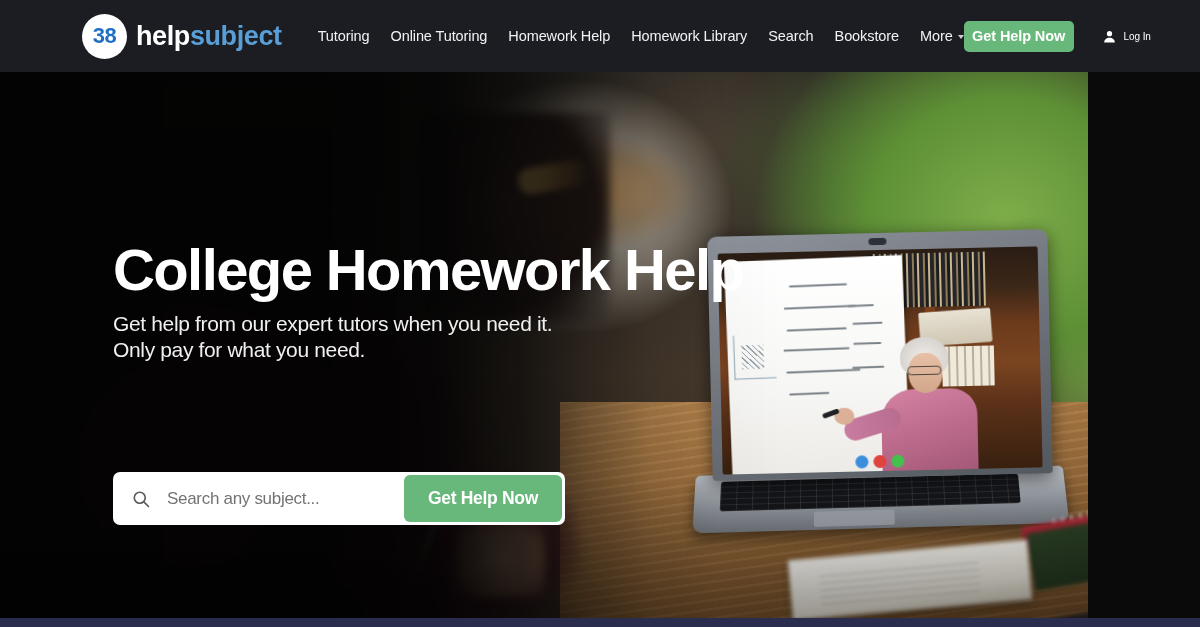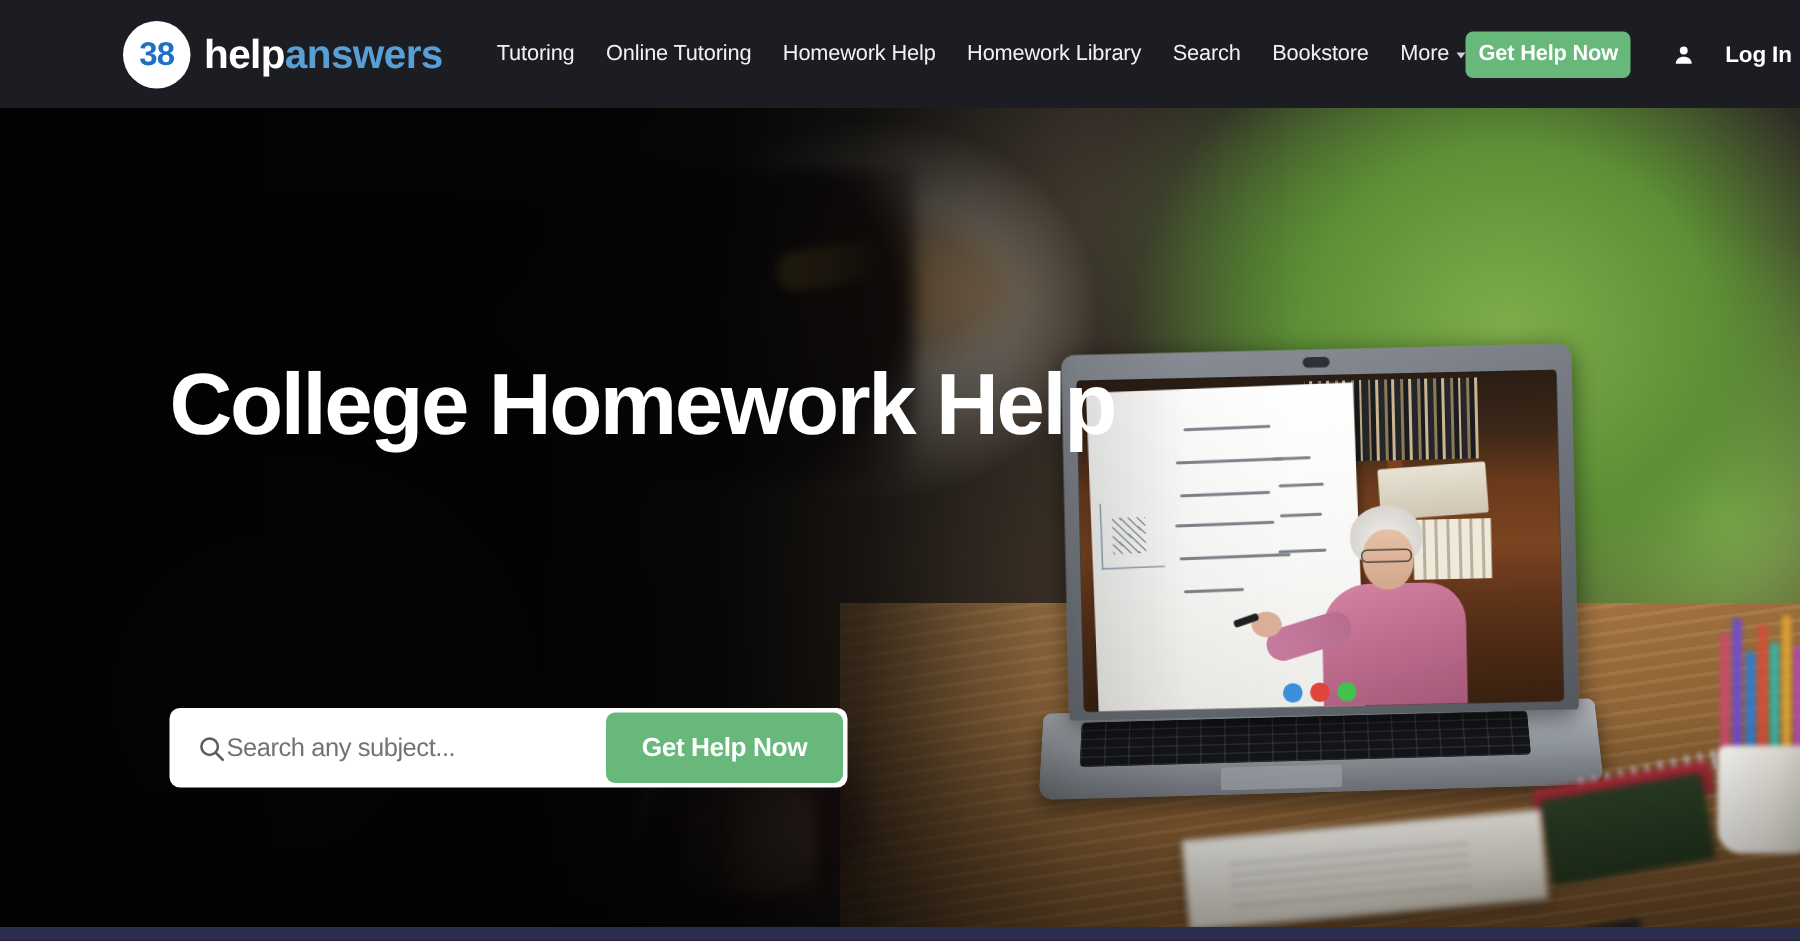--- a/index.html
+++ b/index.html
@@ -103,34 +103,34 @@
   .btn-header {
     width: 110px;
     height: 31px;
     line-height: 31px;
     padding: 0;
     text-align: center;
   }
   .login {
     display: flex;
     align-items: center;
-    gap: 20px;
+    gap: 7px;
     color: #ffffff;
-    font-size: 15px;
-    font-weight: 700;
+    font-size: 10px;
+    font-weight: 400;
     letter-spacing: -0.1px;
     cursor: pointer;
     white-space: nowrap;
   }
 
   
   .hero {
     position: absolute;
     top: 72px; left: 0;
-    width: 1200px;
+    width: 1088px;
     height: 546px;
     overflow: hidden;
     background: #4c1d95;
   }
 
   
   .photo {
     position: absolute;
     inset: 0;
     filter: blur(0.4px);
@@ -555,21 +555,21 @@
   }
   .search-input {
     flex: 1;
     border: none;
     outline: none;
     background: transparent;
     font-family: "Liberation Sans", sans-serif;
     font-size: 17px;
     color: #333;
     letter-spacing: -0.3px;
-    margin-left: 0;
+    margin-left: 16px;
   }
   .search-input::placeholder { color: #737373; }
   .btn-search {
     width: 158px;
     height: 47px;
     margin-right: 3px;
     border-radius: 6px;
     font-size: 17.5px;
     font-weight: bold;
     letter-spacing: -0.3px;
@@ -588,21 +588,21 @@
 </style>
 </head>
 <body>
 
 <div class="page">
 
   <div class="header">
 
     <div class="logo">
       <div class="logo-badge">38</div>
-      <div class="logo-word"><span class="logo-hour">help</span><span class="logo-answers">answers</span></div>
+      <div class="logo-word"><span class="logo-hour">help</span><span class="logo-answers">subject</span></div>
     </div>
 
     <nav class="nav">
       <div class="nav-item">
         <span>Tutoring</span>
       </div>
       <div class="nav-item">
         <span>Online Tutoring</span>
       </div>
       <div class="nav-item">
@@ -715,20 +715,24 @@
       <div class="student-arm"></div>
       <div class="pencil-hand"></div>
       <div class="student-hand"></div>
     </div>
 
     <div class="overlay"></div>
     <div class="overlay-bottom"></div>
 
     <div class="hero-content">
       <h1 class="hero-title">College Homework Help</h1>
+      <div class="hero-sub">
+        <div>Get help from our expert tutors when you need it.</div>
+        <div>Only pay for what you need.</div>
+      </div>
     </div>
 
     <div class="search-wrap">
       <span class="search-icon">
         <svg width="20" height="20" viewBox="0 0 24 24" fill="none" stroke="#5b5b5b" stroke-width="2" stroke-linecap="round">
           <circle cx="10.5" cy="10.5" r="6.6"></circle>
           <line x1="15.4" y1="15.4" x2="21" y2="21"></line>
         </svg>
       </span>
       <input class="search-input" type="text" placeholder="Search any subject..." style="">

